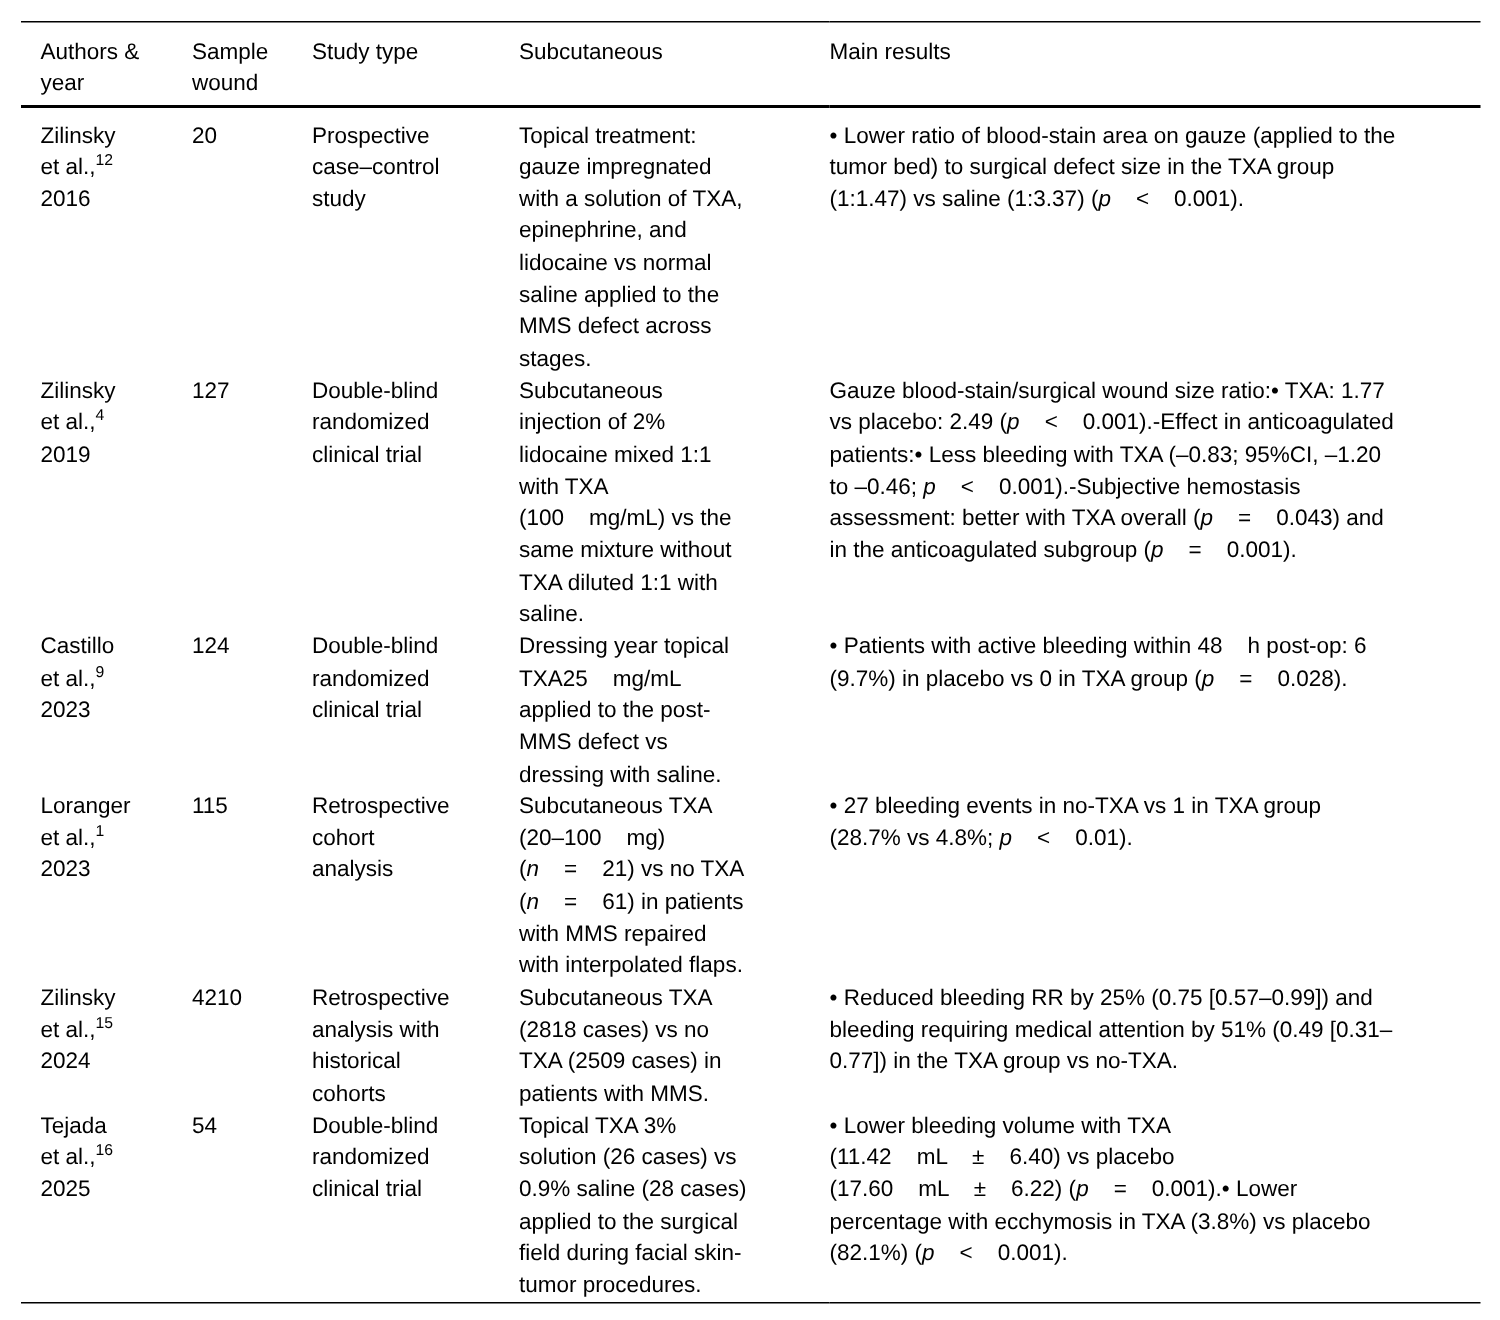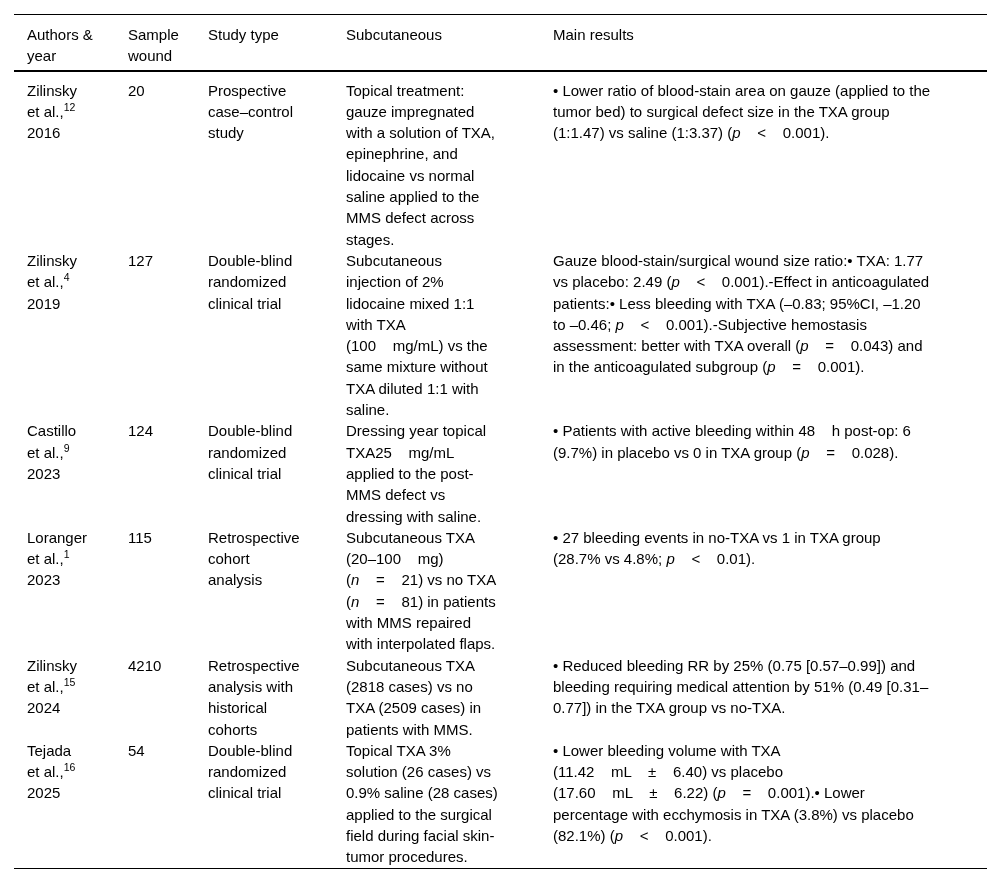--- a/index.html
+++ b/index.html
@@ -144,21 +144,21 @@
         <td><span>Loranger
 et al.,</span><sup>1</sup><span>
 2023</span></td>
         <td>115</td>
         <td>Retrospective
 cohort
 analysis</td>
         <td><span>Subcutaneous TXA
 (20–100    mg)
 (</span><span class="it">n</span><span>    =    21) vs no TXA
-(</span><span class="it">n</span><span>    =    81) in patients
+(</span><span class="it">n</span><span>    =    61) in patients
 with MMS repaired
 with interpolated flaps.</span></td>
         <td><span>• 27 bleeding events in no-TXA vs 1 in TXA group
 (28.7% vs 4.8%; </span><span class="it">p</span><span>    &lt;    0.01).</span></td>
       </tr>
       <tr>
         <td><span>Zilinsky
 et al.,</span><sup>15</sup><span>
 2024</span></td>
         <td>4210</td>

